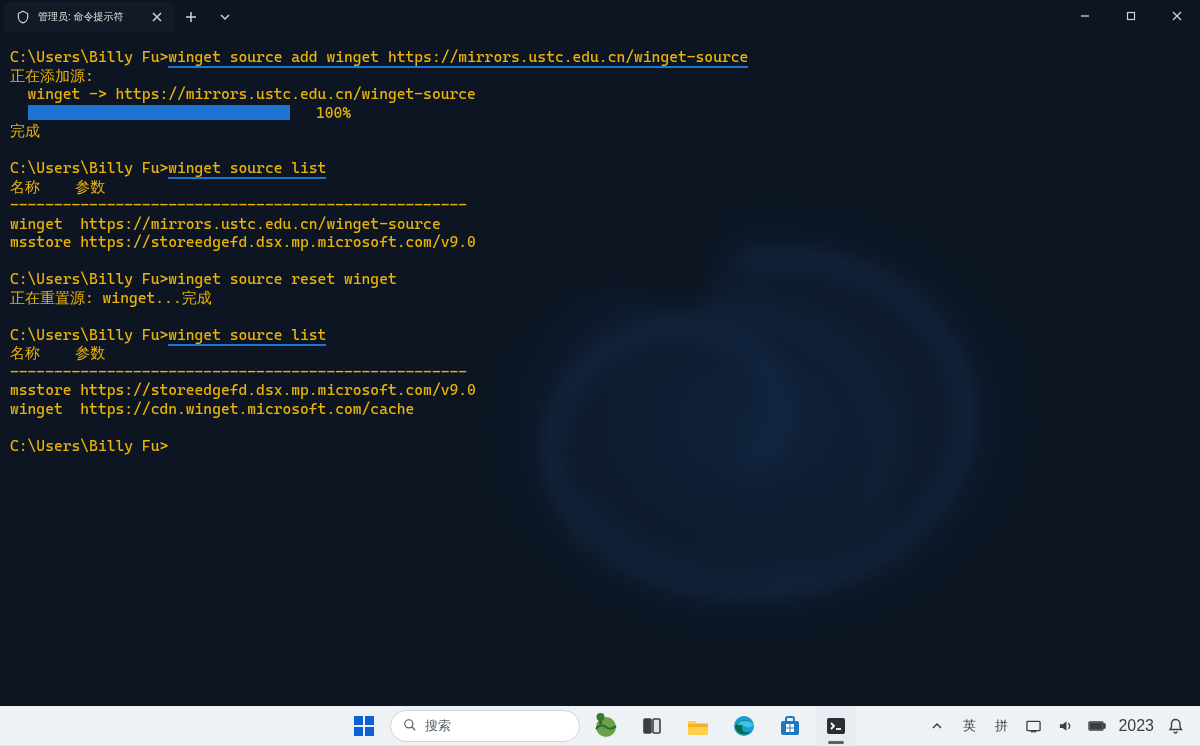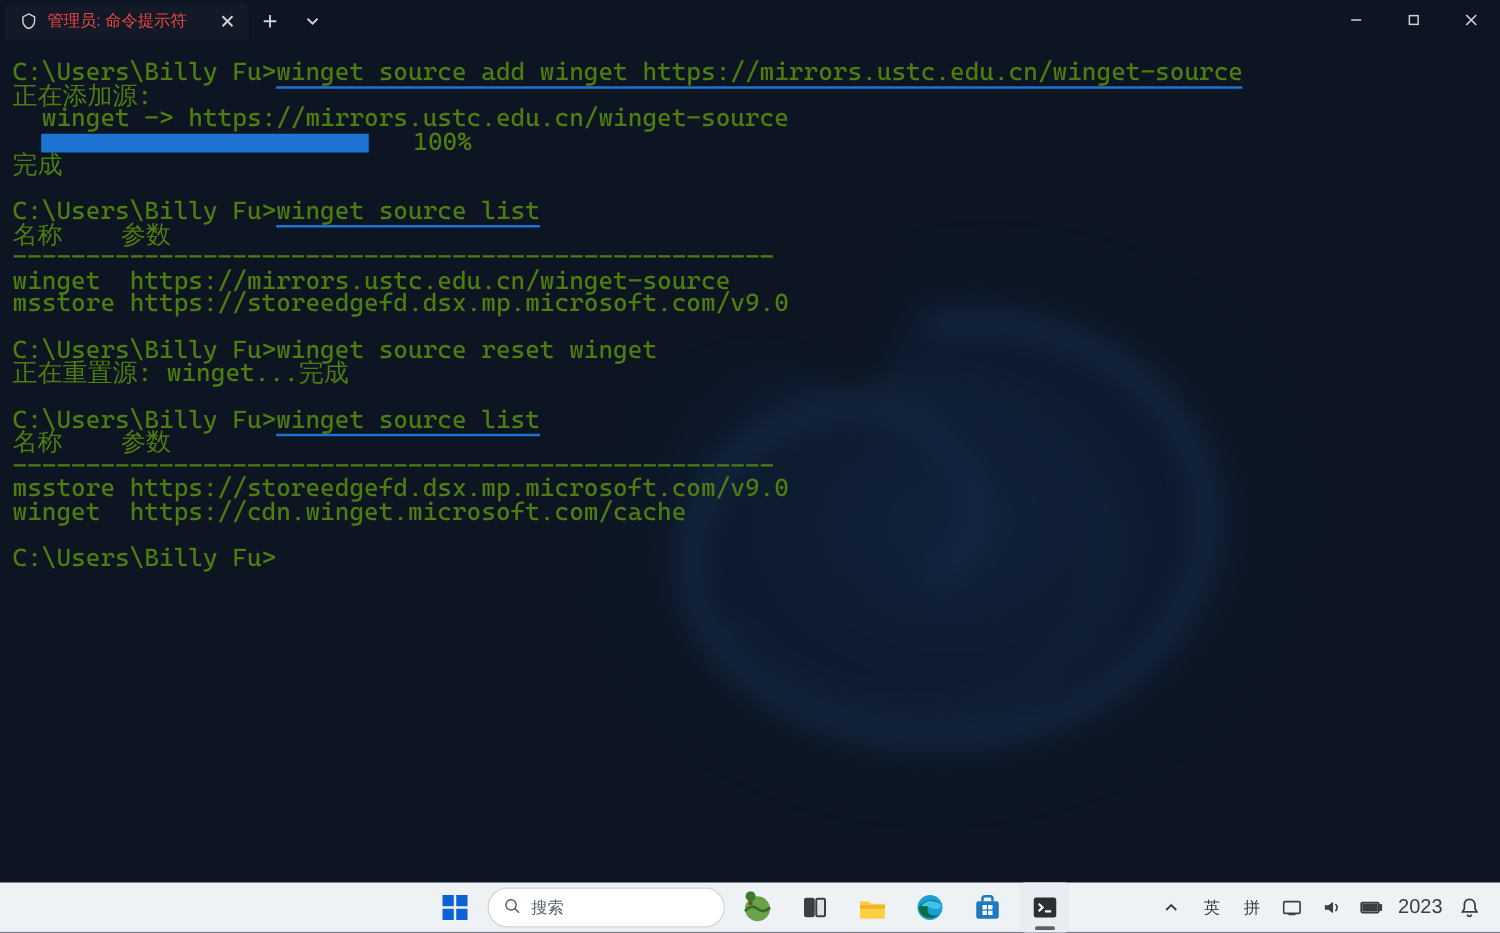--- a/index.html
+++ b/index.html
@@ -50,21 +50,21 @@
     gap: 8px;
     height: 30px;
     padding: 0 10px 0 12px;
     background: #111a26;
     border-top-right-radius: 6px;
     border-top-left-radius: 6px;
     margin-left: 4px;
     margin-top: 2px;
   }
   .tab .shield { width: 14px; height: 14px; display:flex; align-items:center; justify-content:center;}
-  .tab .title { color: #ef4444; font-size: 13px; white-space: nowrap; }
+  .tab .title { color: #e5e5e5; font-size: 10px; white-space: nowrap; }
   .tab .close { width: 14px; height: 14px; display:flex; align-items:center; justify-content:center; color:#cfd3d6; margin-left: 18px;}
   .tabbar-btn {
     width: 34px;
     height: 30px;
     display: flex;
     align-items: center;
     justify-content: center;
     color: #cfd3d6;
     margin-top: 2px;
   }
@@ -77,22 +77,22 @@
     height: 32px;
     display: flex;
     align-items: center;
     justify-content: center;
     color: #cfd3d6;
   }
   .terminal-body {
     position: relative;
     z-index: 2;
     padding: 16px 10px 10px 10px;
-    color: #4d7c0f;
-    font-size: 20px;
+    color: #eab308;
+    font-size: 15px;
     line-height: 18.5px;
     white-space: pre;
     font-family: "Consolas", "Cascadia Mono", "Courier New", monospace;
   }
   .u {
     border-bottom: 2px solid #1e74d2;
     padding-bottom: 0px;
   }
   .bar {
     display: inline-block;

